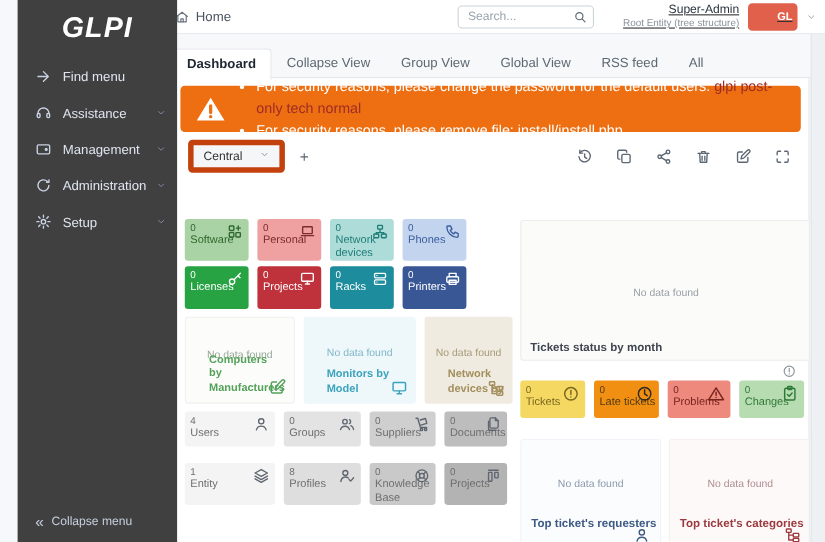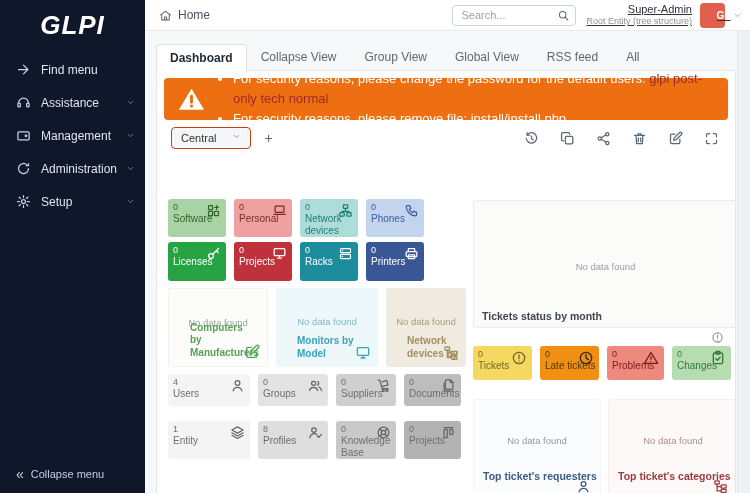--- a/index.html
+++ b/index.html
@@ -1,65 +1,65 @@
 <!DOCTYPE html>
 <html><head>
 <meta charset="utf-8">
 <style>
   * { margin:0; padding:0; box-sizing:border-box; }
   html,body { width:750px; height:493px; overflow:hidden; }
   body { font-family:"Liberation Sans", sans-serif; background:#f6f8fb; color:#333; }
   .app { position:relative; width:750px; height:493px; }
 
   
-  .sidebar { position:absolute; left:0; top:0; width:145px; height:493px; background:#0f172a; color:#dfe5f0; z-index:5; }
+  .sidebar { position:absolute; left:16px; top:0; width:145px; height:493px; background:#404040; color:#dfe5f0; z-index:5; }
   .logo { text-align:center; padding:10px 0 12px; font-size:26px; font-weight:bold; font-style:italic; color:#fff; letter-spacing:1px; }
   .menu-item { display:flex; align-items:center; height:33px; padding:0 10px 0 16px; font-size:12px; cursor:pointer; }
   .menu-item .mi { width:15px; height:15px; margin-right:10px; flex:none; color:#c9d2e4; }
   .menu-item .chev { margin-left:auto; width:9px; height:9px; color:#8d9ab8; }
   .collapse { position:absolute; bottom:12px; left:16px; font-size:11px; color:#c6cfe0; display:flex; align-items:center; gap:7px; cursor:pointer; }
   .collapse .laquo { font-size:14px; line-height:1; }
 
   svg.i { display:block; fill:none; stroke:currentColor; stroke-width:2; stroke-linecap:round; stroke-linejoin:round; width:100%; height:100%; }
 
   
   .main { position:absolute; left:145px; top:0; width:605px; height:493px; }
   .topbar { height:31px; background:#fff; border-bottom:1px solid #e8eaed; display:flex; align-items:center; padding:0 8px 0 14px; }
   .crumb { display:flex; align-items:center; gap:6px; font-size:12px; color:#4a5360; }
   .crumb .hi { width:13px; height:13px; color:#6a7280; }
-  .search { position:relative; margin-left:auto; margin-right:10px; }
+  .search { position:relative; margin-left:auto; margin-right:26px; }
   .search input { width:124px; height:21px; border:1px solid #ccd3da; border-radius:4px; font-size:11px; padding:0 24px 0 8px; color:#333; outline:none; background:#fff; }
   .search input::placeholder { color:#9aa3ad; }
   .search .si { position:absolute; right:6px; top:4px; width:13px; height:13px; color:#5c6773; }
   .userbox { display:flex; align-items:center; gap:8px;text-decoration:underline; }
   .utxt { text-align:right; line-height:1.25; }
   .uname { font-size:11px; color:#2b3440; }
   .uent { font-size:9px; color:#8a929c; }
-  .avatar { width:25px; height:25px; border-radius:4px; background:#e0604c; color:#fff; font-size:10px; font-weight:bold; display:flex; align-items:center; justify-content:center;padding-left:22px; }
+  .avatar { width:45px; height:25px; border-radius:4px; background:#e0604c; color:#fff; font-size:10px; font-weight:bold; display:flex; align-items:center; justify-content:center;padding-left:22px; }
   .uchev { width:9px; height:9px; color:#8a929c; }
 
   .content { position:absolute; top:31px; left:0; right:0; bottom:0; background:#f7f8fa; }
   .scroll-strip { position:absolute; right:0; top:0; bottom:0; width:13px; background:#eef1f4; border-left:1px solid #e2e5e9; }
 
   
   .tabs { display:flex; align-items:flex-end; padding:12px 0 0 11px; position:relative; z-index:2; }
   .tab { font-size:12px; color:#5c6873; padding:6px 13px 7px; cursor:pointer; border:1px solid transparent; }
   .tab.active { background:#fff; color:#1f2733; font-weight:bold; border:1px solid #dde1e6; border-bottom-color:#fff; border-radius:4px 4px 0 0; margin-bottom:-1px; }
 
   .panel { position:absolute; top:39px; left:11px; right:14px; bottom:0; background:#fff; border:1px solid #e3e6ea; border-bottom:none; overflow:hidden; }
 
   
   .banner { margin:7px; height:42px; background:#ee6f12; border-radius:4px; color:#fff; display:flex; align-items:center; padding:0 6px 0 14px; gap:14px; }
   .banner .wt { width:27px; height:27px; flex:none; }
   .banner ul { list-style:disc; padding-left:14px; font-size:13px; line-height:1.55; }
   .banner a.blink { color:#9e2b25; text-decoration:none; }
 
   
   .dtoolbar { display:flex; align-items:center; margin:7px 16px 0 14px; }
-  .dselect { display:flex; align-items:flex-start; gap:16px; background:#f4f6f8; border:1px solid #c2410c; border-radius:4px; padding:4px 9px; font-size:11px; color:#333; cursor:pointer; }
+  .dselect { display:flex; align-items:flex-start; gap:16px; background:#f4f6f8; border:5px solid #c2410c; border-radius:4px; padding:4px 9px; font-size:11px; color:#333; cursor:pointer; }
   .dselect .chev { width:9px; height:9px; color:#7b8694; }
   .addbtn { margin-left:13px; font-size:14px; color:#5c6773; cursor:pointer; line-height:1; }
   .ticons { margin-left:auto; display:flex; gap:21px; color:#5c6773; }
   .ticons .ti { width:15px; height:15px; cursor:pointer; }
 
   
   .dash { position:absolute; left:11px; right:0; top:128px; bottom:0; }
   .leftcol { position:absolute; left:0; top:0; width:301px; }
   .rightcol { position:absolute; left:305px; top:1px; width:265px; bottom:0; }
   .row { display:flex; gap:8px; }

